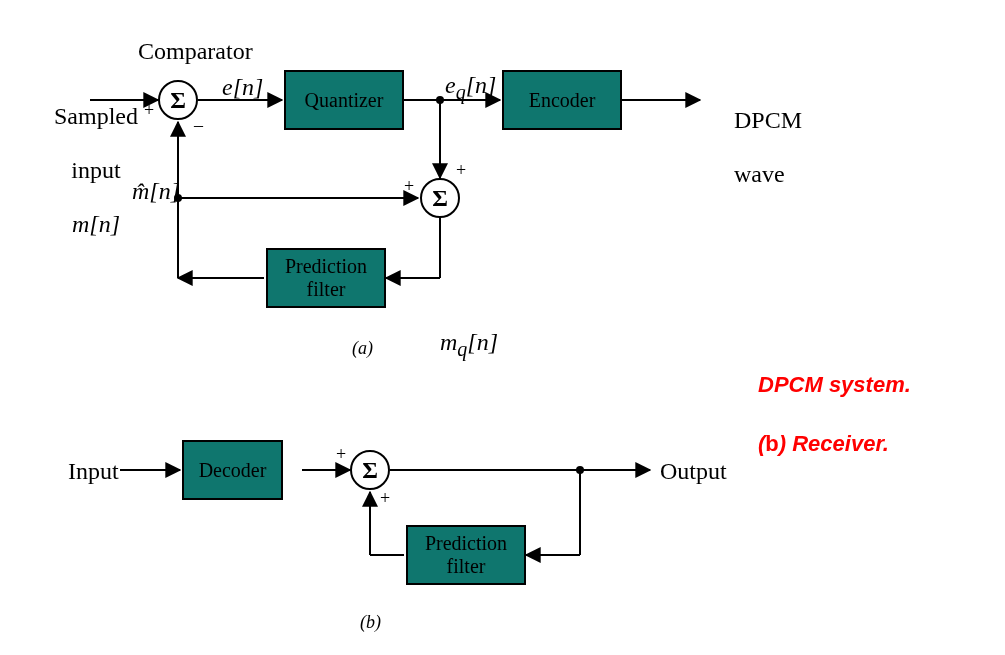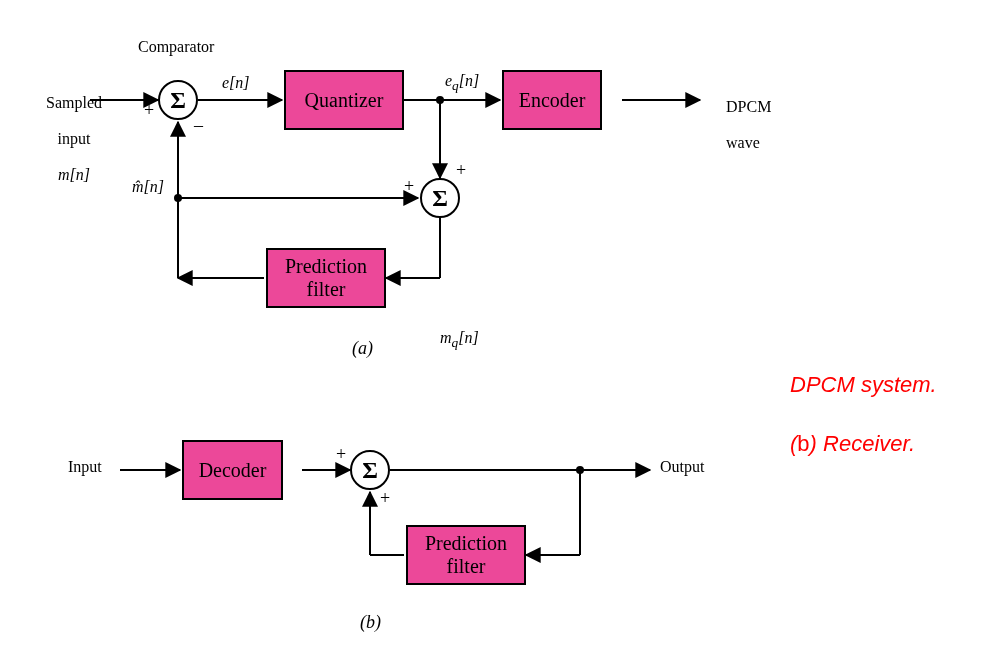--- a/index.html
+++ b/index.html
@@ -12,21 +12,21 @@
     color: #000;
   }
   .stage {
     position: relative;
     width: 1005px;
     height: 655px;
   }
   .block {
     position: absolute;
     border: 2px solid #000;
-    background: #ec4899;
+    background: #0f766e;
     display: flex;
     align-items: center;
     justify-content: center;
     text-align: center;
     font-size: 20px;
     line-height: 1.15;
     box-sizing: border-box;
   }
   .summer {
     position: absolute;
@@ -37,44 +37,43 @@
     background: #fff;
     display: flex;
     align-items: center;
     justify-content: center;
     font-size: 24px;
     font-weight: bold;
     box-sizing: border-box;
   }
   .label {
     position: absolute;
-    font-size: 16px;
+    font-size: 24px;
     white-space: pre;
   }
   .small {
     font-size: 18px;
   }
   .italic { font-style: italic; }
   .node {
     position: absolute;
     width: 8px;
     height: 8px;
     background: #000;
     border-radius: 50%;
     transform: translate(-4px, -4px);
   }
   .caption {
     position: absolute;
     font-family: Arial, Helvetica, sans-serif;
-    font-weight: normal;
+    font-weight: bold;
     font-style: italic;
     font-size: 22px;
     color: #ff0000;
     line-height: 1.35;
-    margin-left: 32px;
   }
   .sub-paren {
     position: absolute;
     font-size: 18px;
     font-style: italic;
   }
   svg.wires {
     position: absolute;
     left: 0; top: 0;
     width: 1005px;
@@ -142,21 +141,21 @@
   <div class="label small" style="left:194px; top:115px;">–</div>
 
   <div class="label italic" style="left:222px; top:74px;"><i>e</i>[<i>n</i>]</div>
 
   <div class="block" style="left:284px; top:70px; width:120px; height:60px;">
     <span>Quantizer</span>
   </div>
 
   <div class="label italic" style="left:445px; top:72px;"><i>e<sub>q</sub></i>[<i>n</i>]</div>
 
-  <div class="block" style="left:502px; top:70px; width:100px; height:60px;">
+  <div class="block" style="left:502px; top:70px; width:120px; height:60px;">
     <span>Encoder</span>
   </div>
 
   <div class="label" style="left:710px; top:80px;">
     <span>DPCM</span><br>
     <span>wave</span>
   </div>
 
   <div class="node" style="left:440px; top:100px;"></div>
 

